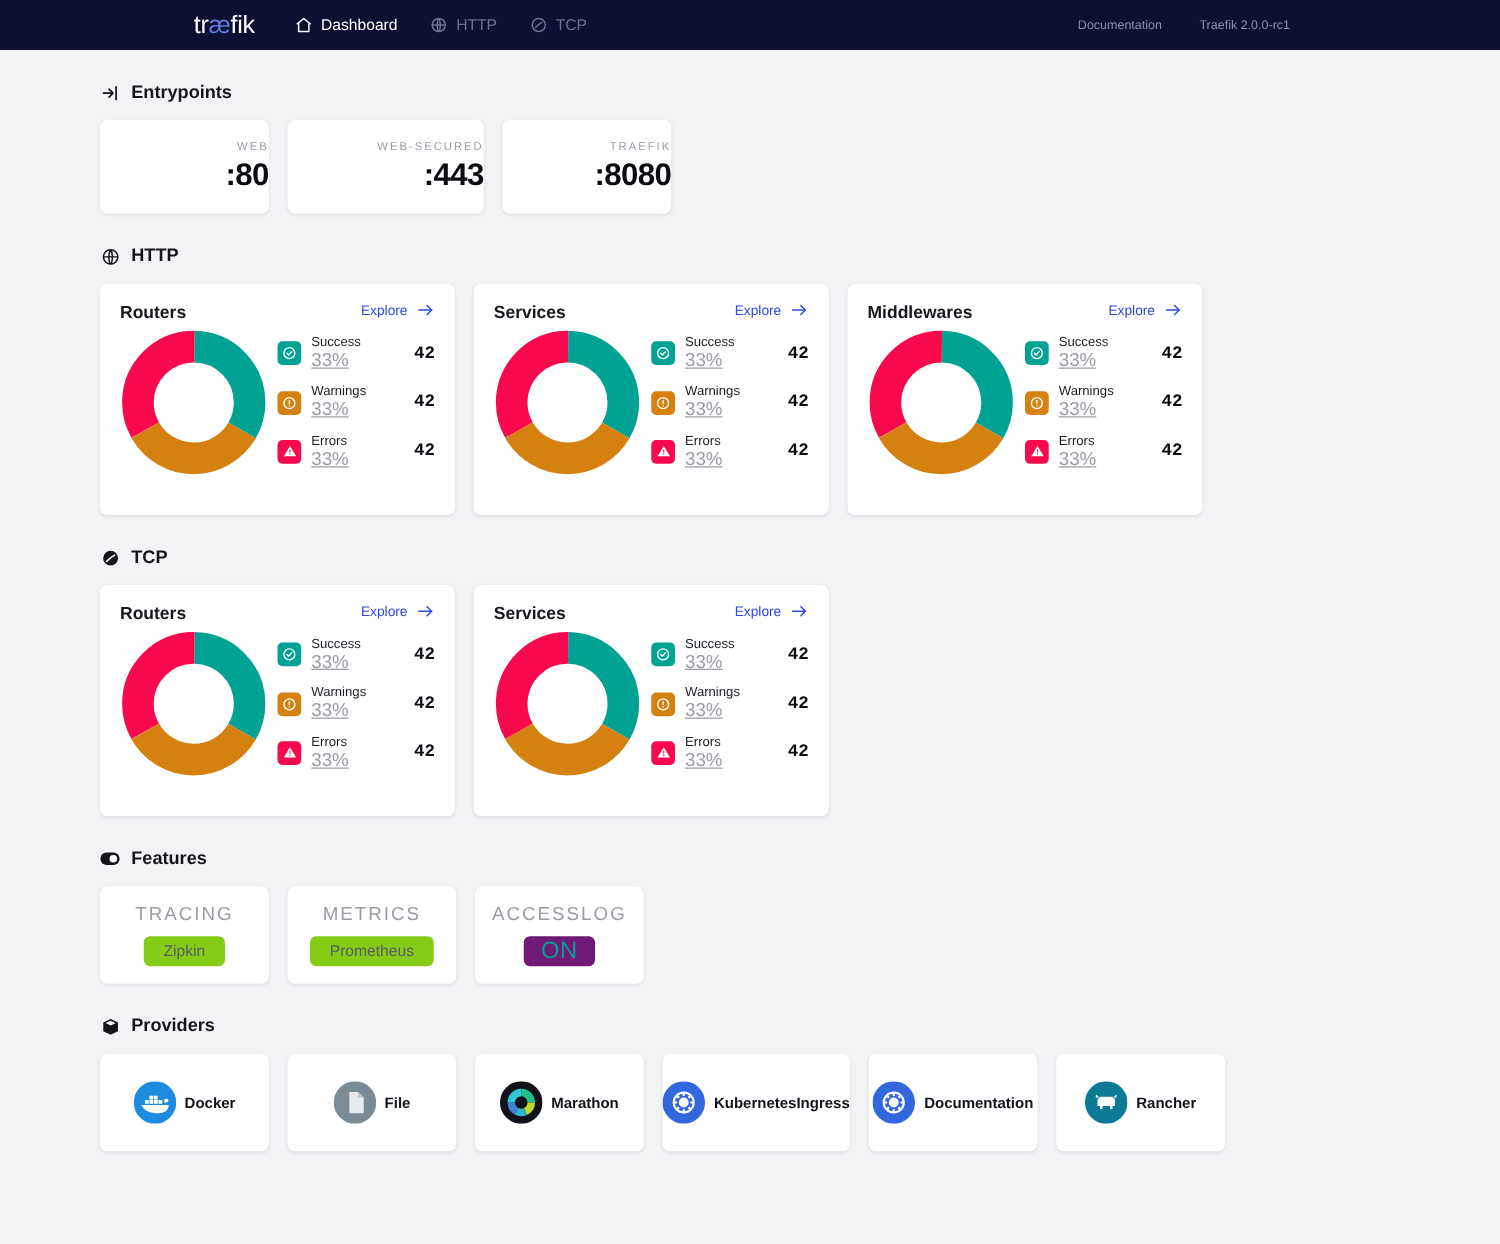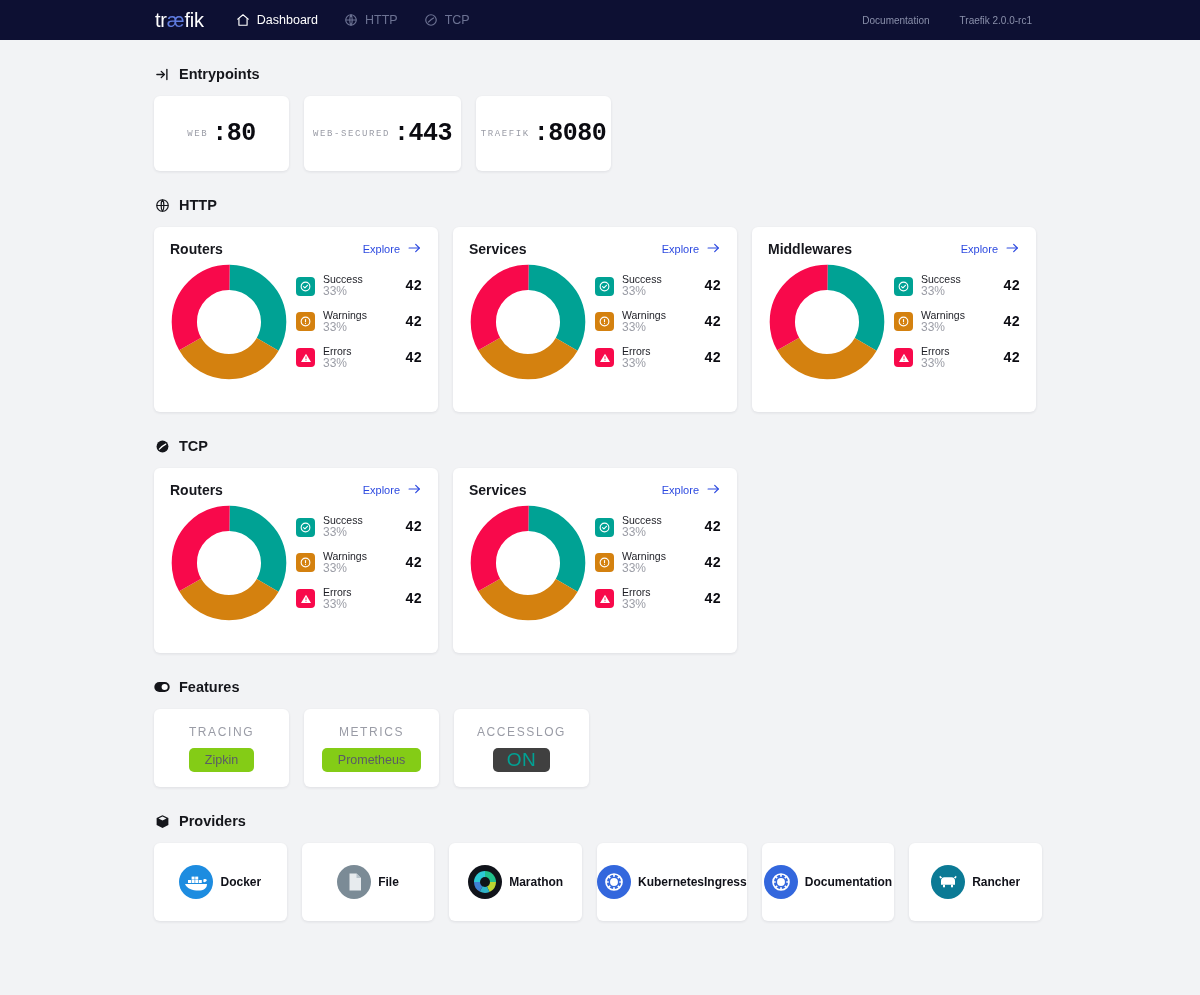--- a/index.html
+++ b/index.html
@@ -49,21 +49,21 @@
     display: flex;
     align-items: center;
     gap: 30px;
     font-size: 10px;
     color: #8a90ab;
     white-space: nowrap;
   }
   .nav-right .doc-link { cursor: pointer; }
 
   
-  .page { padding: 26px 158px 0 110px; margin-left: 44px; }
+  .page { padding: 26px 158px 0 80px; }
 
   .section-head {
     display: flex;
     align-items: center;
     gap: 9px;
     margin-bottom: 14px;
     font-size: 14.5px;
     font-weight: bold;
     color: #15161b;
   }
@@ -77,25 +77,24 @@
 
   
   .entry-row { display: flex; gap: 15px; margin-bottom: 26px; }
   .entry-card {
     width: 135px;
     height: 75px;
     background: #ffffff;
     border-radius: 6px;
     box-shadow: 0 1px 3px rgba(20,20,40,.09);
     display: flex;
-    flex-direction: row;
-    align-items: center;
+    flex-direction: column;
+    align-items: flex-end;
     justify-content: center;
     gap: 4px;
-    font-family: Liberation Mono, monospace;
   }
   .entry-name {
     font-size: 9px;
     letter-spacing: 1.6px;
     color: #9a9ca6;
     font-weight: 500;
   }
   .entry-port {
     font-size: 25px;
     font-weight: bold;
@@ -146,21 +145,21 @@
     height: 19px;
     border-radius: 4px;
     flex: none;
     margin-right: 8px;
     display: flex;
     align-items: center;
     justify-content: center;
   }
   .lg-text { flex: 1; line-height: 1.15; }
   .lg-label { font-size: 10.5px; color: #1c1d24; display: block; }
-  .lg-pct { font-size: 12px; color: #9b9da6; display: block; }
+  .lg-pct { font-size: 15px; color: #9b9da6; display: block; text-decoration: underline; }
   .lg-value {
     font-size: 14px;
     font-weight: bold;
     color: #0b0b11;
     margin-left: 6px;
     font-family: Liberation Mono, monospace;
   }
 
   
   .feature-row { display: flex; gap: 15px; margin-bottom: 26px; }
@@ -170,34 +169,34 @@
     background: #ffffff;
     border-radius: 6px;
     box-shadow: 0 1px 3px rgba(20,20,40,.09);
     display: flex;
     flex-direction: column;
     align-items: center;
     justify-content: center;
     gap: 9px;
   }
   .feature-name {
-    font-size: 12px;
+    font-size: 15px;
     letter-spacing: 1.6px;
     color: #9a9ca6;
     font-weight: 500;
   }
   .feature-pill {
     background: #84cc16;
     color: #5a5c66;
     border-radius: 5px;
     padding: 5px 16px;
     font-size: 12.5px;
   }
   .feature-pill.on {
-    background: #404040;
+    background: #701a75;
     color: #00a294;
     font-size: 19px;
     font-weight: 500;
     padding: 1px 14px;
     letter-spacing: 0.5px;
   }
 
   
   .provider-row { display: flex; gap: 15px; }
   .provider-card {

